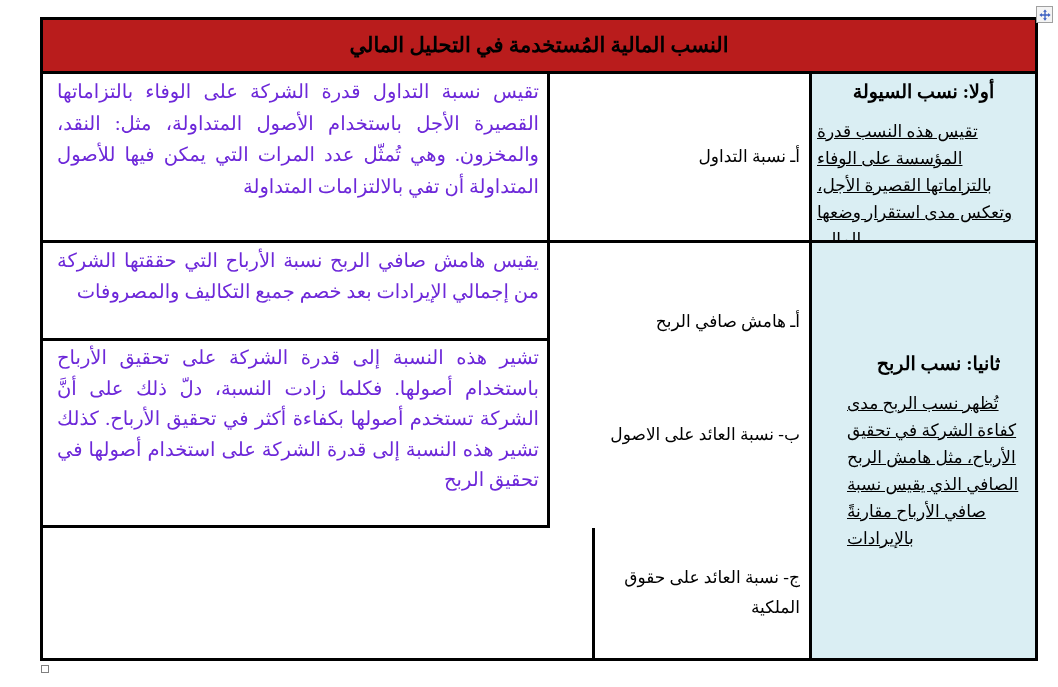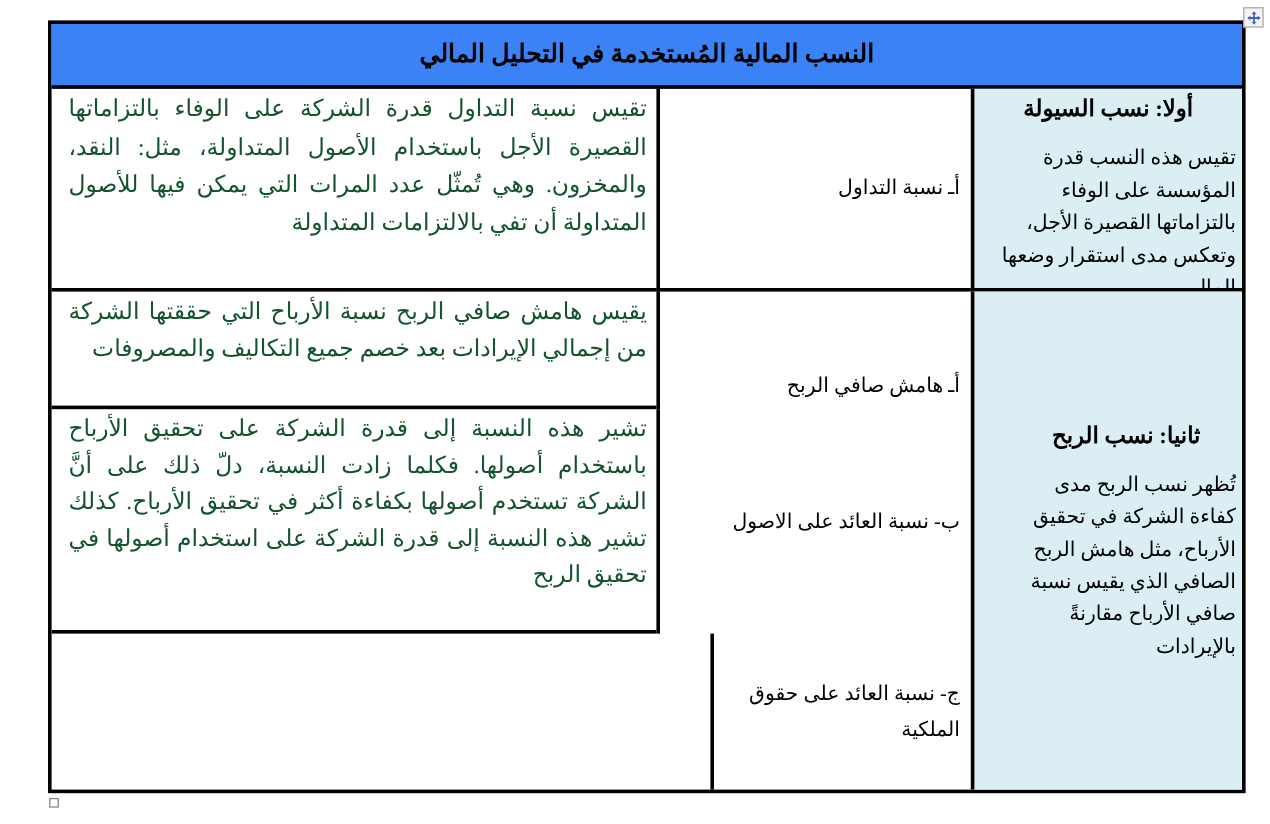--- a/index.html
+++ b/index.html
@@ -33,21 +33,21 @@
     grid-template-columns: 226px 262px auto;
     grid-template-rows: 54px 169px 98px 187px auto;
     background: #ffffff;
   }
 
   .cell { box-sizing: border-box; overflow: hidden; }
 
   .header-cell {
     grid-column: 1 / 4;
     grid-row: 1;
-    background: #3b82f6;
+    background: #b91c1c;
     border-bottom: 3px solid #000000;
     display: flex;
     align-items: center;
     justify-content: center;
     font-weight: bold;
     font-size: 21px;
     color: #000000;
   }
 
   
@@ -61,21 +61,22 @@
     line-height: 27px;
     gap: 12px;
   }
   .cat-cell .cat-title {
     font-weight: bold;
     font-size: 19px;
     text-align: center;
     line-height: 29px;
   }
   .cat-cell .cat-desc {
-    text-align: right;
+    text-align: left;
+    text-decoration: underline;
   }
   .cat-1 {
     grid-column: 1; grid-row: 2;
     border-bottom: 3px solid #000000;
   }
   .cat-2 {
     grid-column: 1; grid-row: 3 / 6;
     justify-content: center;
     padding-left: 35px;
   }
@@ -95,21 +96,21 @@
   .ratio-2 { grid-column: 2; grid-row: 3; justify-content: flex-end; }
   .ratio-3 { grid-column: 2; grid-row: 4; justify-content: center; }
   .ratio-4 { grid-column: 2; grid-row: 5; justify-content: center; margin-left: 45px; }
 
   
   .desc-cell {
     padding: 2px 8px 2px 14px;
     font-size: 19.5px;
     line-height: 31.5px;
     text-align: justify;
-    color: #14532d;
+    color: #6d28d9;
   }
   .desc-1 { grid-column: 3; grid-row: 2; border-bottom: 3px solid #000000; }
   .desc-2 { grid-column: 3; grid-row: 3; border-bottom: 3px solid #000000; line-height: 31px; }
   .desc-3 { grid-column: 3; grid-row: 4; border-bottom: 3px solid #000000; line-height: 30.5px; }
   .desc-4 { grid-column: 3; grid-row: 5; }
 
   
   .move-handle {
     position: absolute;
     left: 1036px;

